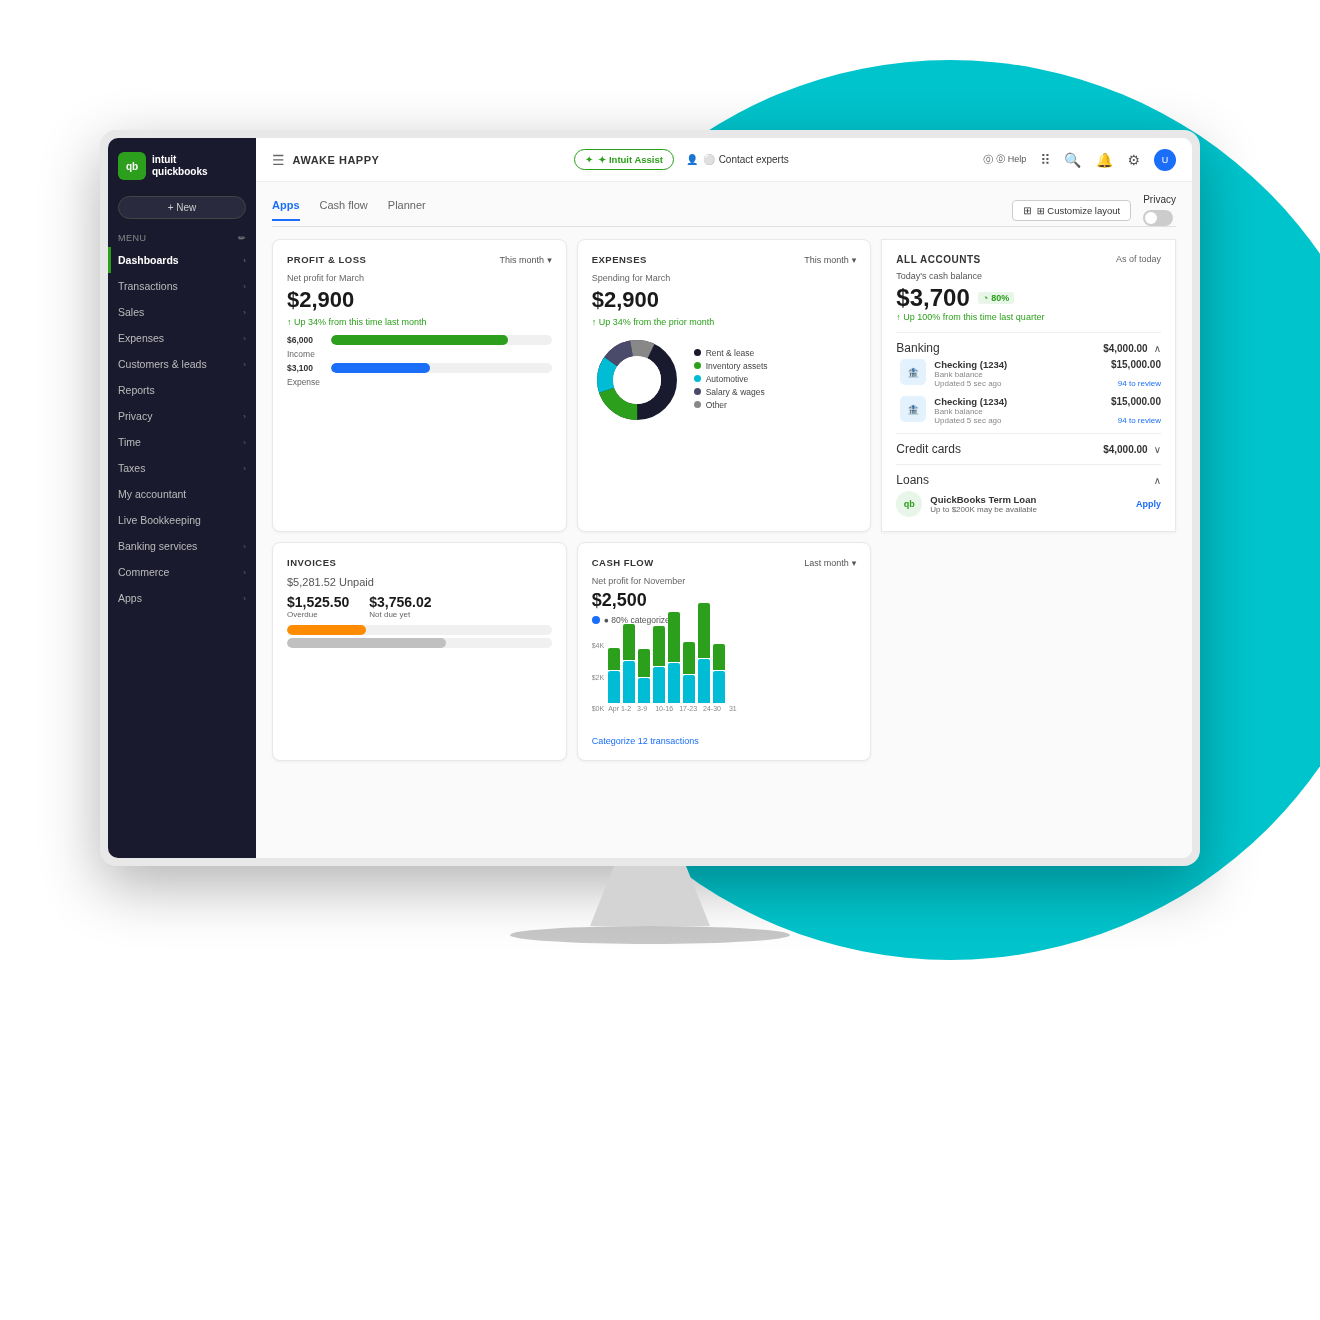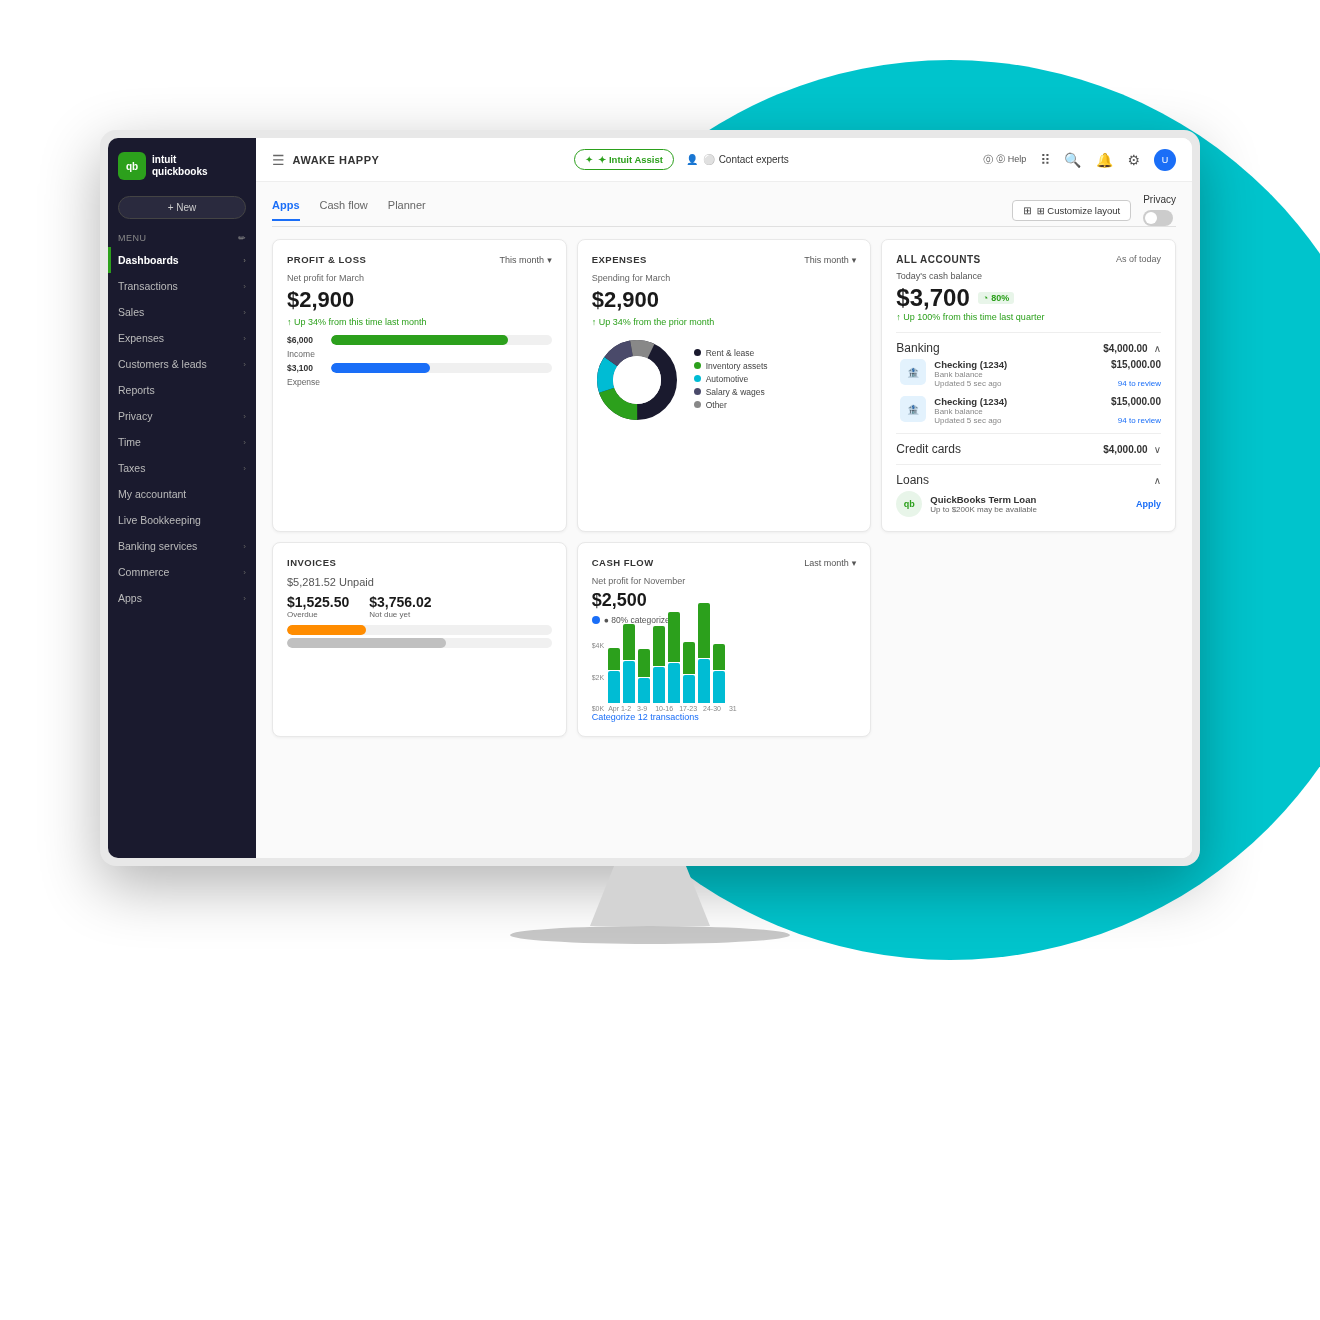--- a/index.html
+++ b/index.html
@@ -472,21 +472,21 @@
     .legend-dot {
       width: 7px;
       height: 7px;
       border-radius: 50%;
       flex-shrink: 0;
     }
 
     
     .all-accounts-card {
       background: white;
-      border-radius: 7px;
+      border-radius: 0;
       border: 1px solid #e8e8e8;
       padding: 14px;
       box-shadow: 0 1px 3px rgba(0,0,0,0.05);
     }
 
     .accounts-header {
       display: flex;
       justify-content: space-between;
       font-size: 9px;
       color: #666;
@@ -751,21 +751,21 @@
       height: 70px;
       font-size: 7px;
       color: #888;
       margin-right: 4px;
     }
 
     .categorize-link {
       color: #1a6ef7;
       font-size: 9px;
       cursor: pointer;
-      margin-top: 0;
+      margin-top: 24px;
       display: block;
     }
 
     .categorized-badge {
       display: flex;
       align-items: center;
       gap: 4px;
       font-size: 8.5px;
       color: #555;
       margin-bottom: 4px;

